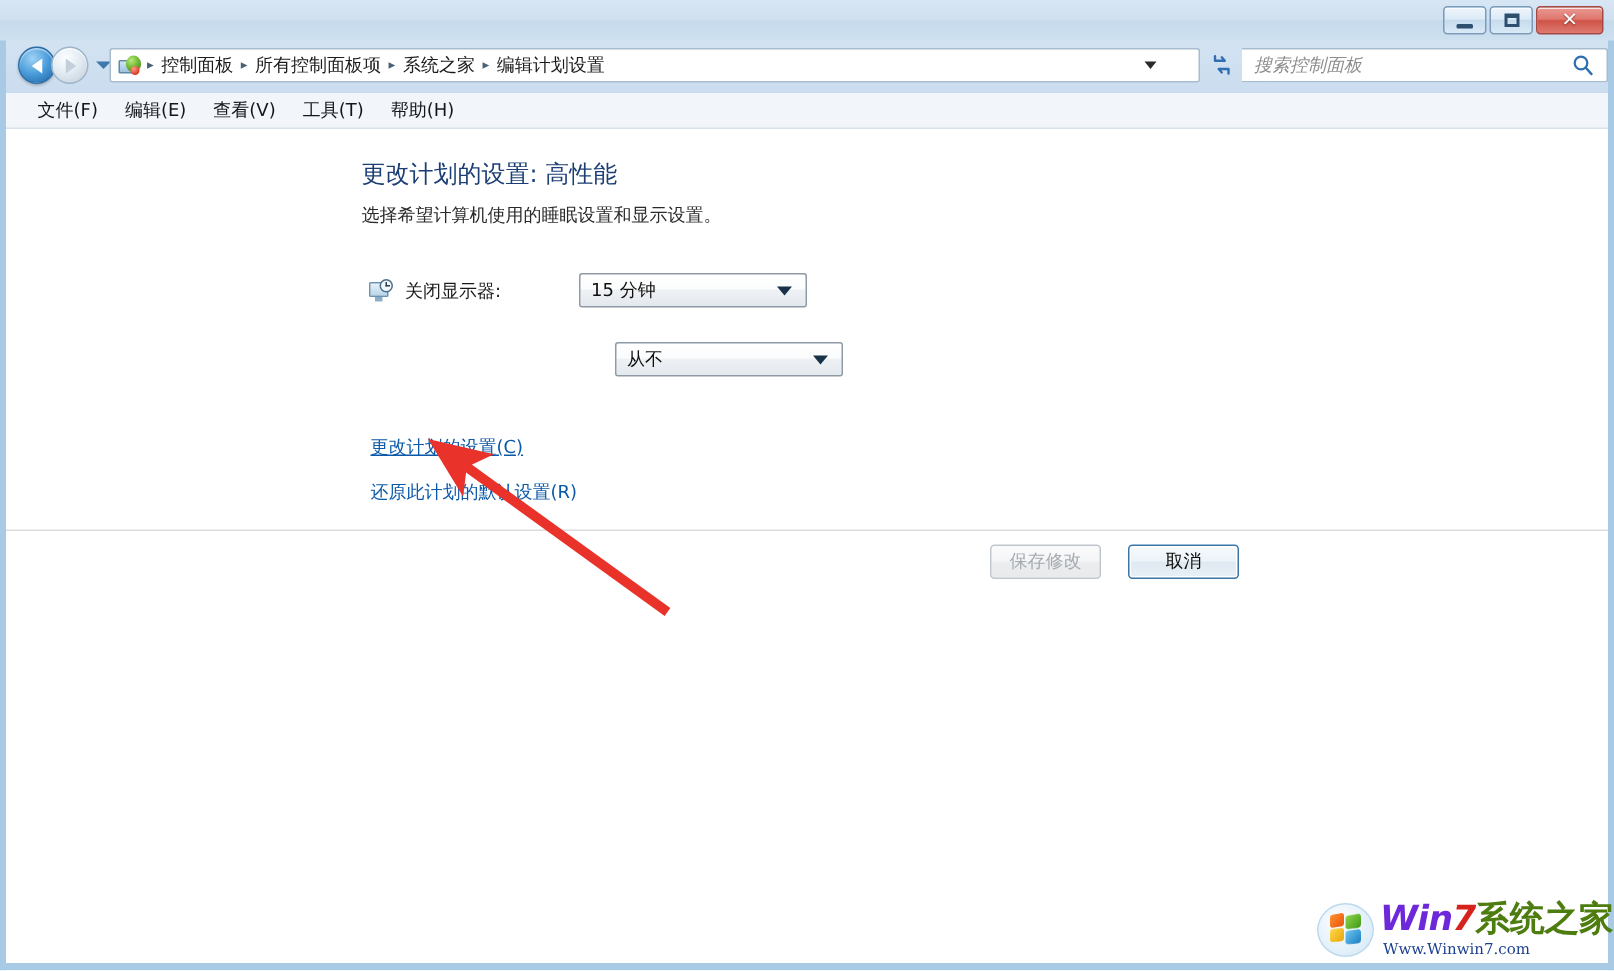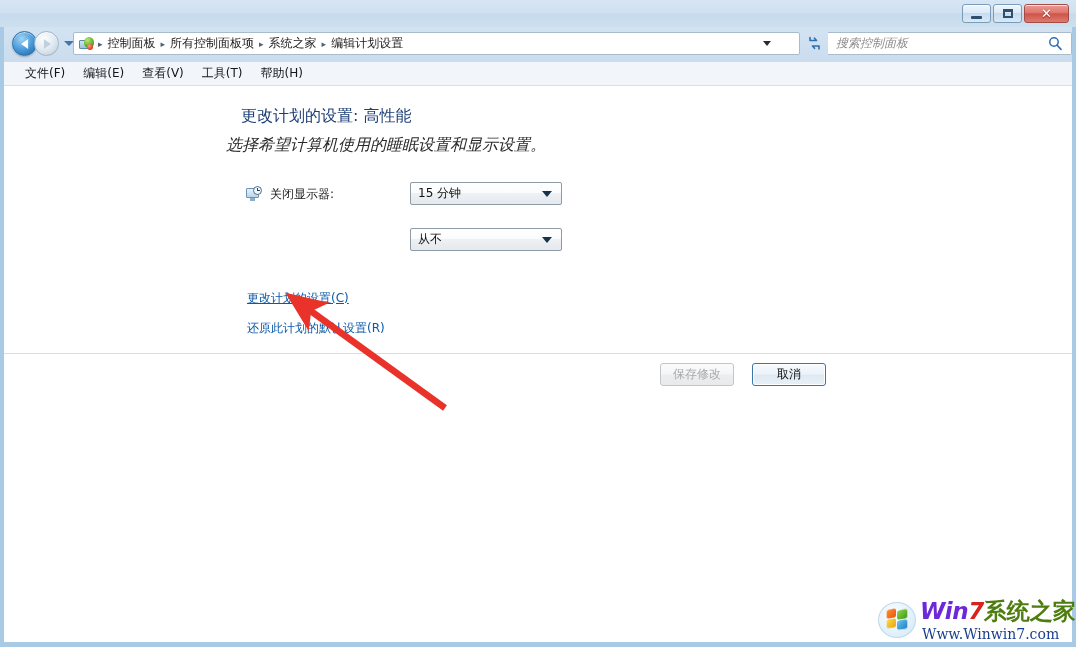--- a/index.html
+++ b/index.html
@@ -277,25 +277,24 @@
   }
   .page-title {
     position: absolute;
     left: 241px; top: 106px;
     font-size: 16px;
     color: #1c3e75;
     white-space: nowrap;
   }
   .page-sub {
     position: absolute;
-    left: 226px; top: 135px;
-    font-size: 16px;
+    left: 241px; top: 135px;
+    font-size: 12px;
     color: #2a2a2a;
     white-space: nowrap;
-    font-style: italic;
   }
 
   .setting-row {
     position: absolute;
     left: 246px;
     display: flex;
     align-items: center;
     height: 22px;
   }
   .setting-row.r1 { top: 183px; text-align: center; }
@@ -371,21 +370,21 @@
     width: 152px;
     height: 23px;
     box-sizing: border-box;
     background: linear-gradient(to bottom, #ffffff 0%, #fbfcfd 45%, #eef1f4 50%, #e4e9ee 100%);
     border: 1px solid #8e9aa6;
     border-radius: 2px;
     display: flex;
     align-items: center;
     cursor: default;
   }
-  .combo.c1 { left: 410px; top: 182px; }
+  .combo.c1 { left: 386px; top: 182px; }
   .combo.c2 { left: 410px; top: 228px; }
   .combo .val {
     font-size: 12px;
     color: #0f0f0f;
     padding-left: 7px;
     flex: 1;
     white-space: nowrap;
     overflow: hidden;
   }
   .combo .dd {
@@ -502,21 +501,21 @@
     font-weight: bold;
     font-style: italic;
     letter-spacing: -0.5px;
     white-space: nowrap;
   }
   .wm-win { color: #6d28d9; }
   .wm-7 { color: #d6231e; }
   .wm-cn { color: #4d7c0f; font-style: normal; letter-spacing: 0px; }
   .wm-line2 {
     font-family: "DejaVu Serif", "Liberation Serif", serif;
-    font-size: 14px;
+    font-size: 10px;
     color: #1b3f8f;
     margin-top: 4px;
     margin-left: 2px;
     white-space: nowrap;
   }
 </style>
 </head>
 <body>
 
 <div id="app">

